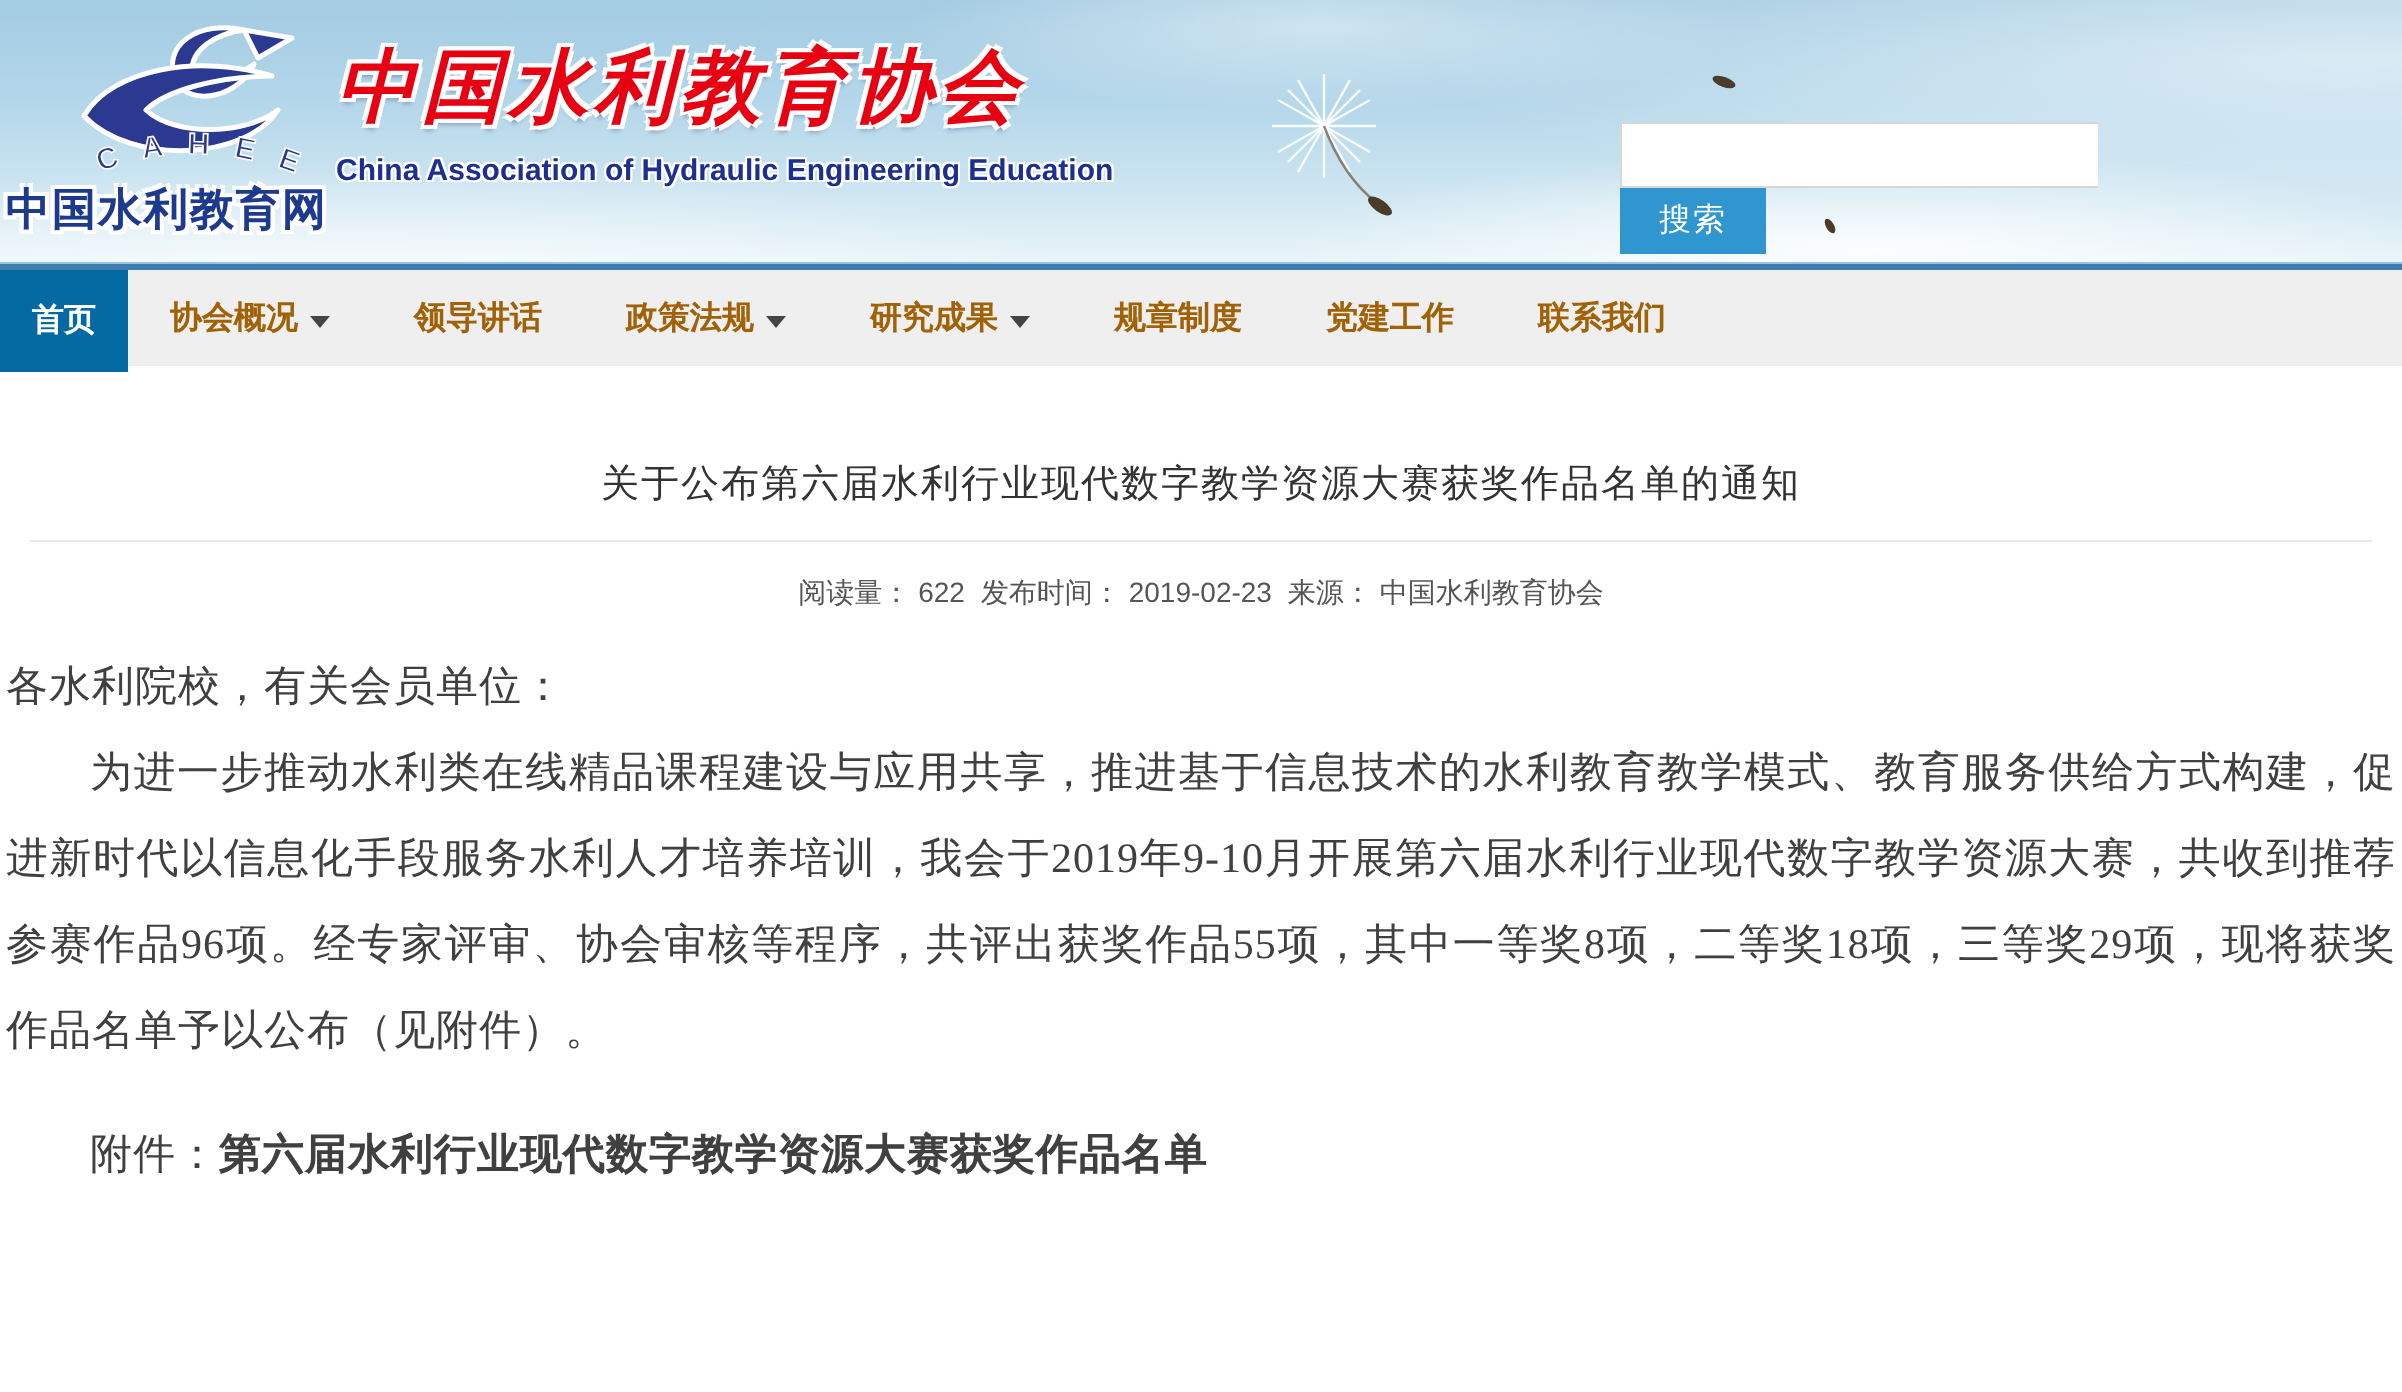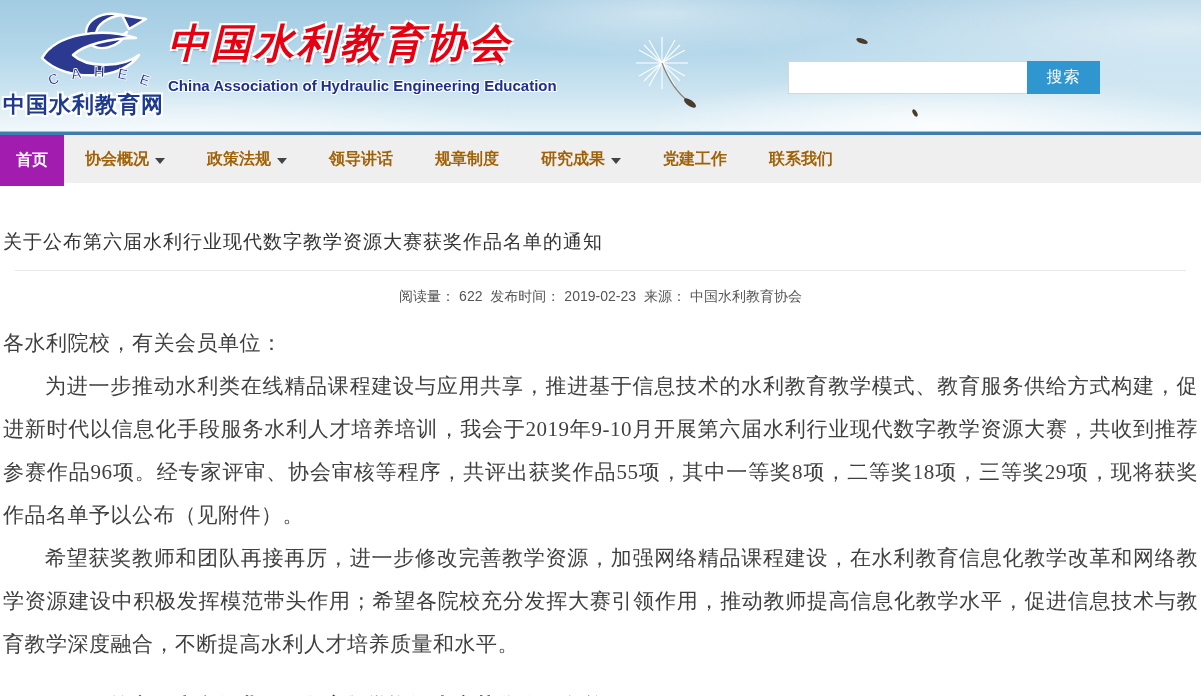--- a/index.html
+++ b/index.html
@@ -27,49 +27,49 @@
   .org-title-cn{
     font-family:"Liberation Serif","DejaVu Serif",serif;
     font-size:40px; font-weight:bold; font-style:italic; color:#e60012; letter-spacing:3px; white-space:nowrap;
     text-shadow:-2px -2px 0 #fff,2px -2px 0 #fff,-2px 2px 0 #fff,2px 2px 0 #fff,0 3px 2px rgba(60,60,120,.35);
   }
   .org-title-en{
     margin-top:6px; font-size:15px; font-weight:bold; color:#1d2f8f; letter-spacing:0;
     text-shadow:-1px -1px 0 #fff,1px -1px 0 #fff,-1px 1px 0 #fff,1px 1px 0 #fff;
   }
   .header-decor{ position:absolute; left:610px; top:25px; width:340px; height:105px; pointer-events:none; }
-  .search-box{ position:absolute; left:788px; top:61px; display:flex; }
+  .search-box{ position:absolute; left:810px; top:61px; display:flex;flex-direction:column; }
   .search-input{
     width:239px; height:33px; border:1px solid #d7d7d7; border-right:none; background:#fff;
     padding:0 8px; font-size:14px; outline:none;
   }
   .search-button{
     width:73px; height:33px; border:none; background:#2f96cf; color:#fff;
     font-size:16px; cursor:pointer; letter-spacing:1px;
   }
 
   
   .nav-strip{ width:100%; height:4px; background:linear-gradient(180deg,#93c6de 0%,#93c6de 30%,#3f7dae 30%,#3f7dae 100%); }
   .main-nav{ width:100%; height:48px; background:#efefef; display:flex; align-items:stretch; position:relative; z-index:2; }
   .nav-item{
     display:flex; align-items:center; padding:0 21px; font-size:16px; font-weight:bold; color:#a16207;
     cursor:pointer; white-space:nowrap;
   }
   .nav-item.active{
-    background:#a21caf; color:#fff; padding:0 16px; height:51px; margin-bottom:-3px;
+    background:#0369a1; color:#fff; padding:0 16px; height:51px; margin-bottom:-3px;
   }
   .caret{
     display:inline-block; width:0; height:0; margin-left:6px; margin-top:3px;
     border-left:5px solid transparent; border-right:5px solid transparent; border-top:6px solid #444;
   }
 
   
   .article{ padding:0 3px; }
   .article-title{
-    margin-top:46px; text-align:left; font-size:19px; font-weight:normal; color:#333; letter-spacing:1px;
+    margin-top:46px; text-align:center; font-size:19px; font-weight:normal; color:#333; letter-spacing:1px;
   }
   .title-divider{ border:none; border-top:1px solid #e9e9e9; margin:15px 12px 0 12px; }
   .article-meta{ margin-top:17px; text-align:center; font-size:14px; color:#555; }
   .article-meta span{ margin:0 2px;text-align:center; }
   .article-body{
     margin-top:16px; font-family:"Liberation Serif","DejaVu Serif",serif;
     font-size:21px; line-height:43px; color:#404040; text-align:justify; letter-spacing:.5px;
   }
   .article-body p{ margin:0; }
   .article-body p.indent{ text-indent:2em; }
@@ -144,32 +144,32 @@
   <div class="nav-strip"></div>
   <nav class="main-nav">
     <div class="nav-item active">
       <span>首页</span>
     </div>
     <div class="nav-item">
       <span>协会概况</span>
       <span class="caret"></span>
     </div>
     <div class="nav-item">
+      <span>领导讲话</span>
+    </div>
+    <div class="nav-item">
       <span>政策法规</span>
       <span class="caret"></span>
     </div>
     <div class="nav-item">
-      <span>领导讲话</span>
+      <span>研究成果</span>
+      <span class="caret"></span>
     </div>
     <div class="nav-item">
       <span>规章制度</span>
-    </div>
-    <div class="nav-item">
-      <span>研究成果</span>
-      <span class="caret"></span>
     </div>
     <div class="nav-item">
       <span>党建工作</span>
     </div>
     <div class="nav-item">
       <span>联系我们</span>
     </div>
   </nav>
 
   <main class="article">
@@ -178,21 +178,20 @@
 
     <div class="article-meta">
       <span>阅读量：</span><span>622</span>
       <span>发布时间：</span><span>2019-02-23</span>
       <span>来源：</span><span>中国水利教育协会</span>
     </div>
 
     <div class="article-body">
       <p>各水利院校，有关会员单位：</p>
       <p class="indent">为进一步推动水利类在线精品课程建设与应用共享，推进基于信息技术的水利教育教学模式、教育服务供给方式构建，促进新时代以信息化手段服务水利人才培养培训，我会于2019年9-10月开展第六届水利行业现代数字教学资源大赛，共收到推荐参赛作品96项。经专家评审、协会审核等程序，共评出获奖作品55项，其中一等奖8项，二等奖18项，三等奖29项，现将获奖作品名单予以公布（见附件）。</p>
-      <p class="indent">希望获奖教师和团队再接再厉，进一步修改完善教学资源，加强网络精品课程建设，在水利教育信息化教学改革和网络教学资源建设中积极发挥模范带头作用；希望各院校充分发挥大赛引领作用，推动教师提高信息化教学水平，促进信息技术与教育教学深度融合，不断提高水利人才培养质量和水平。</p>
     </div>
 
     <div class="attachment-line">
       <span>附件：</span><span class="attachment-name">第六届水利行业现代数字教学资源大赛获奖作品名单</span>
     </div>
   </main>
 
 </div>
 
 </body></html>

